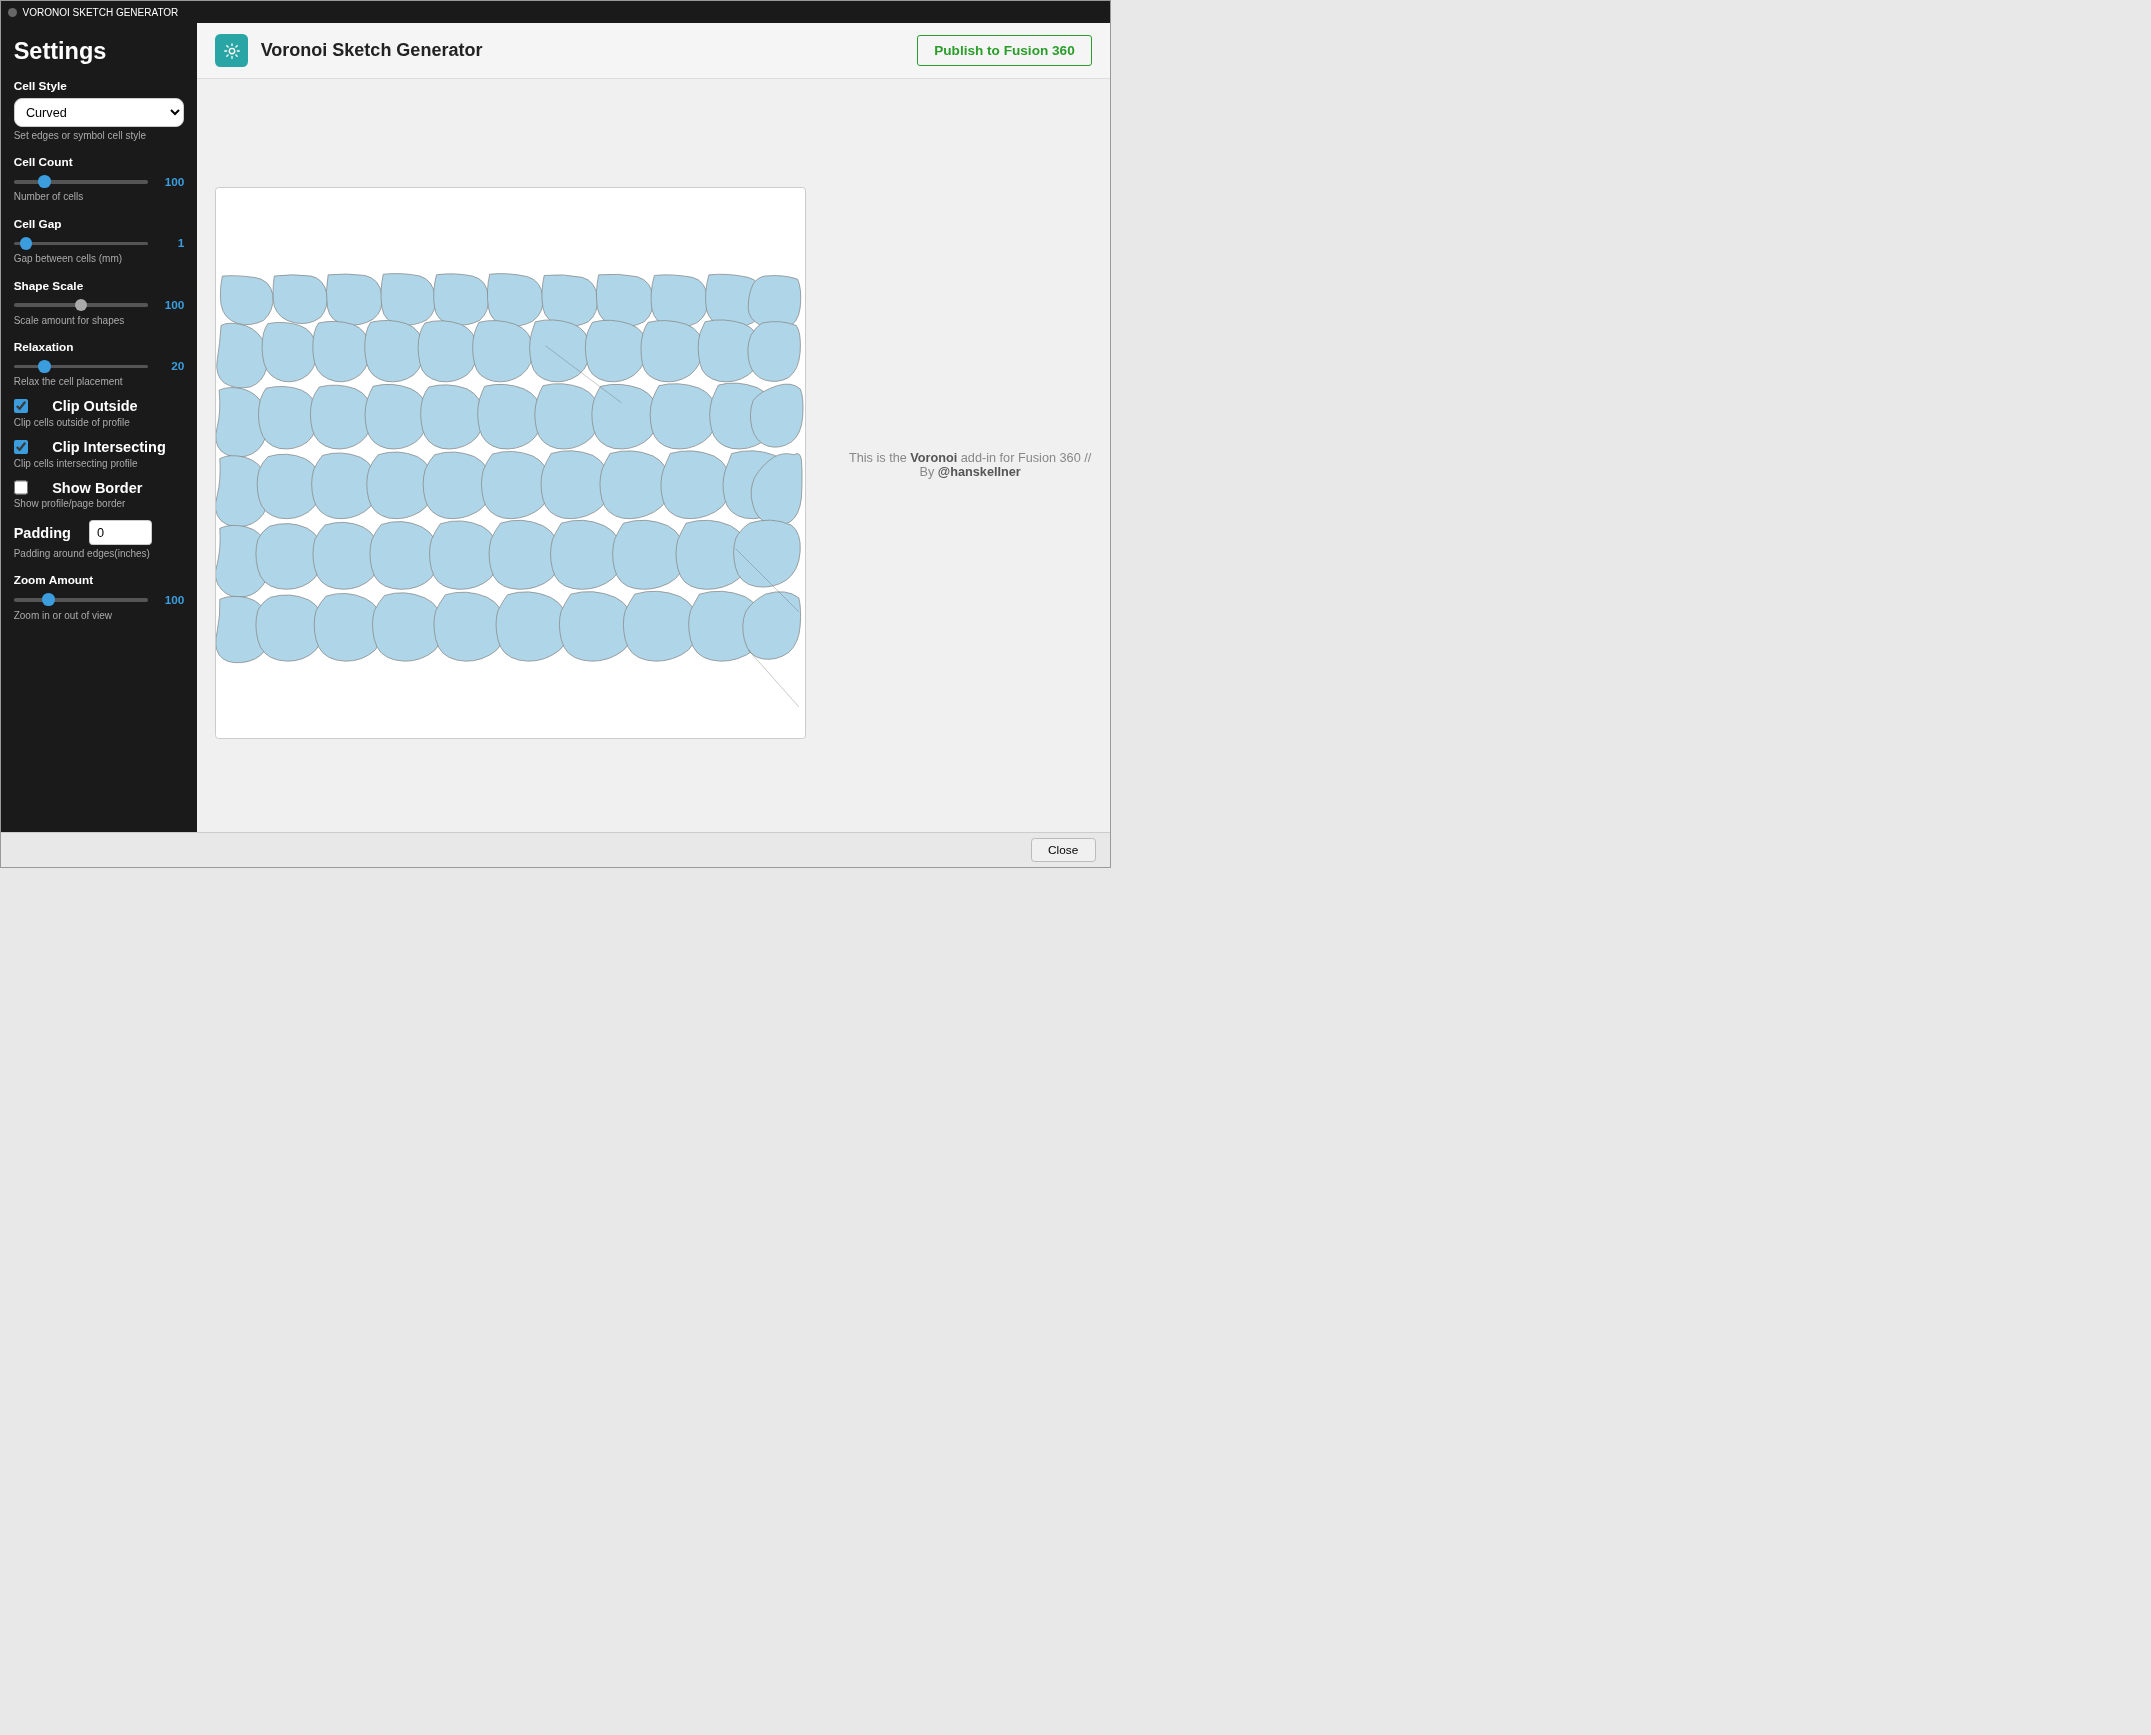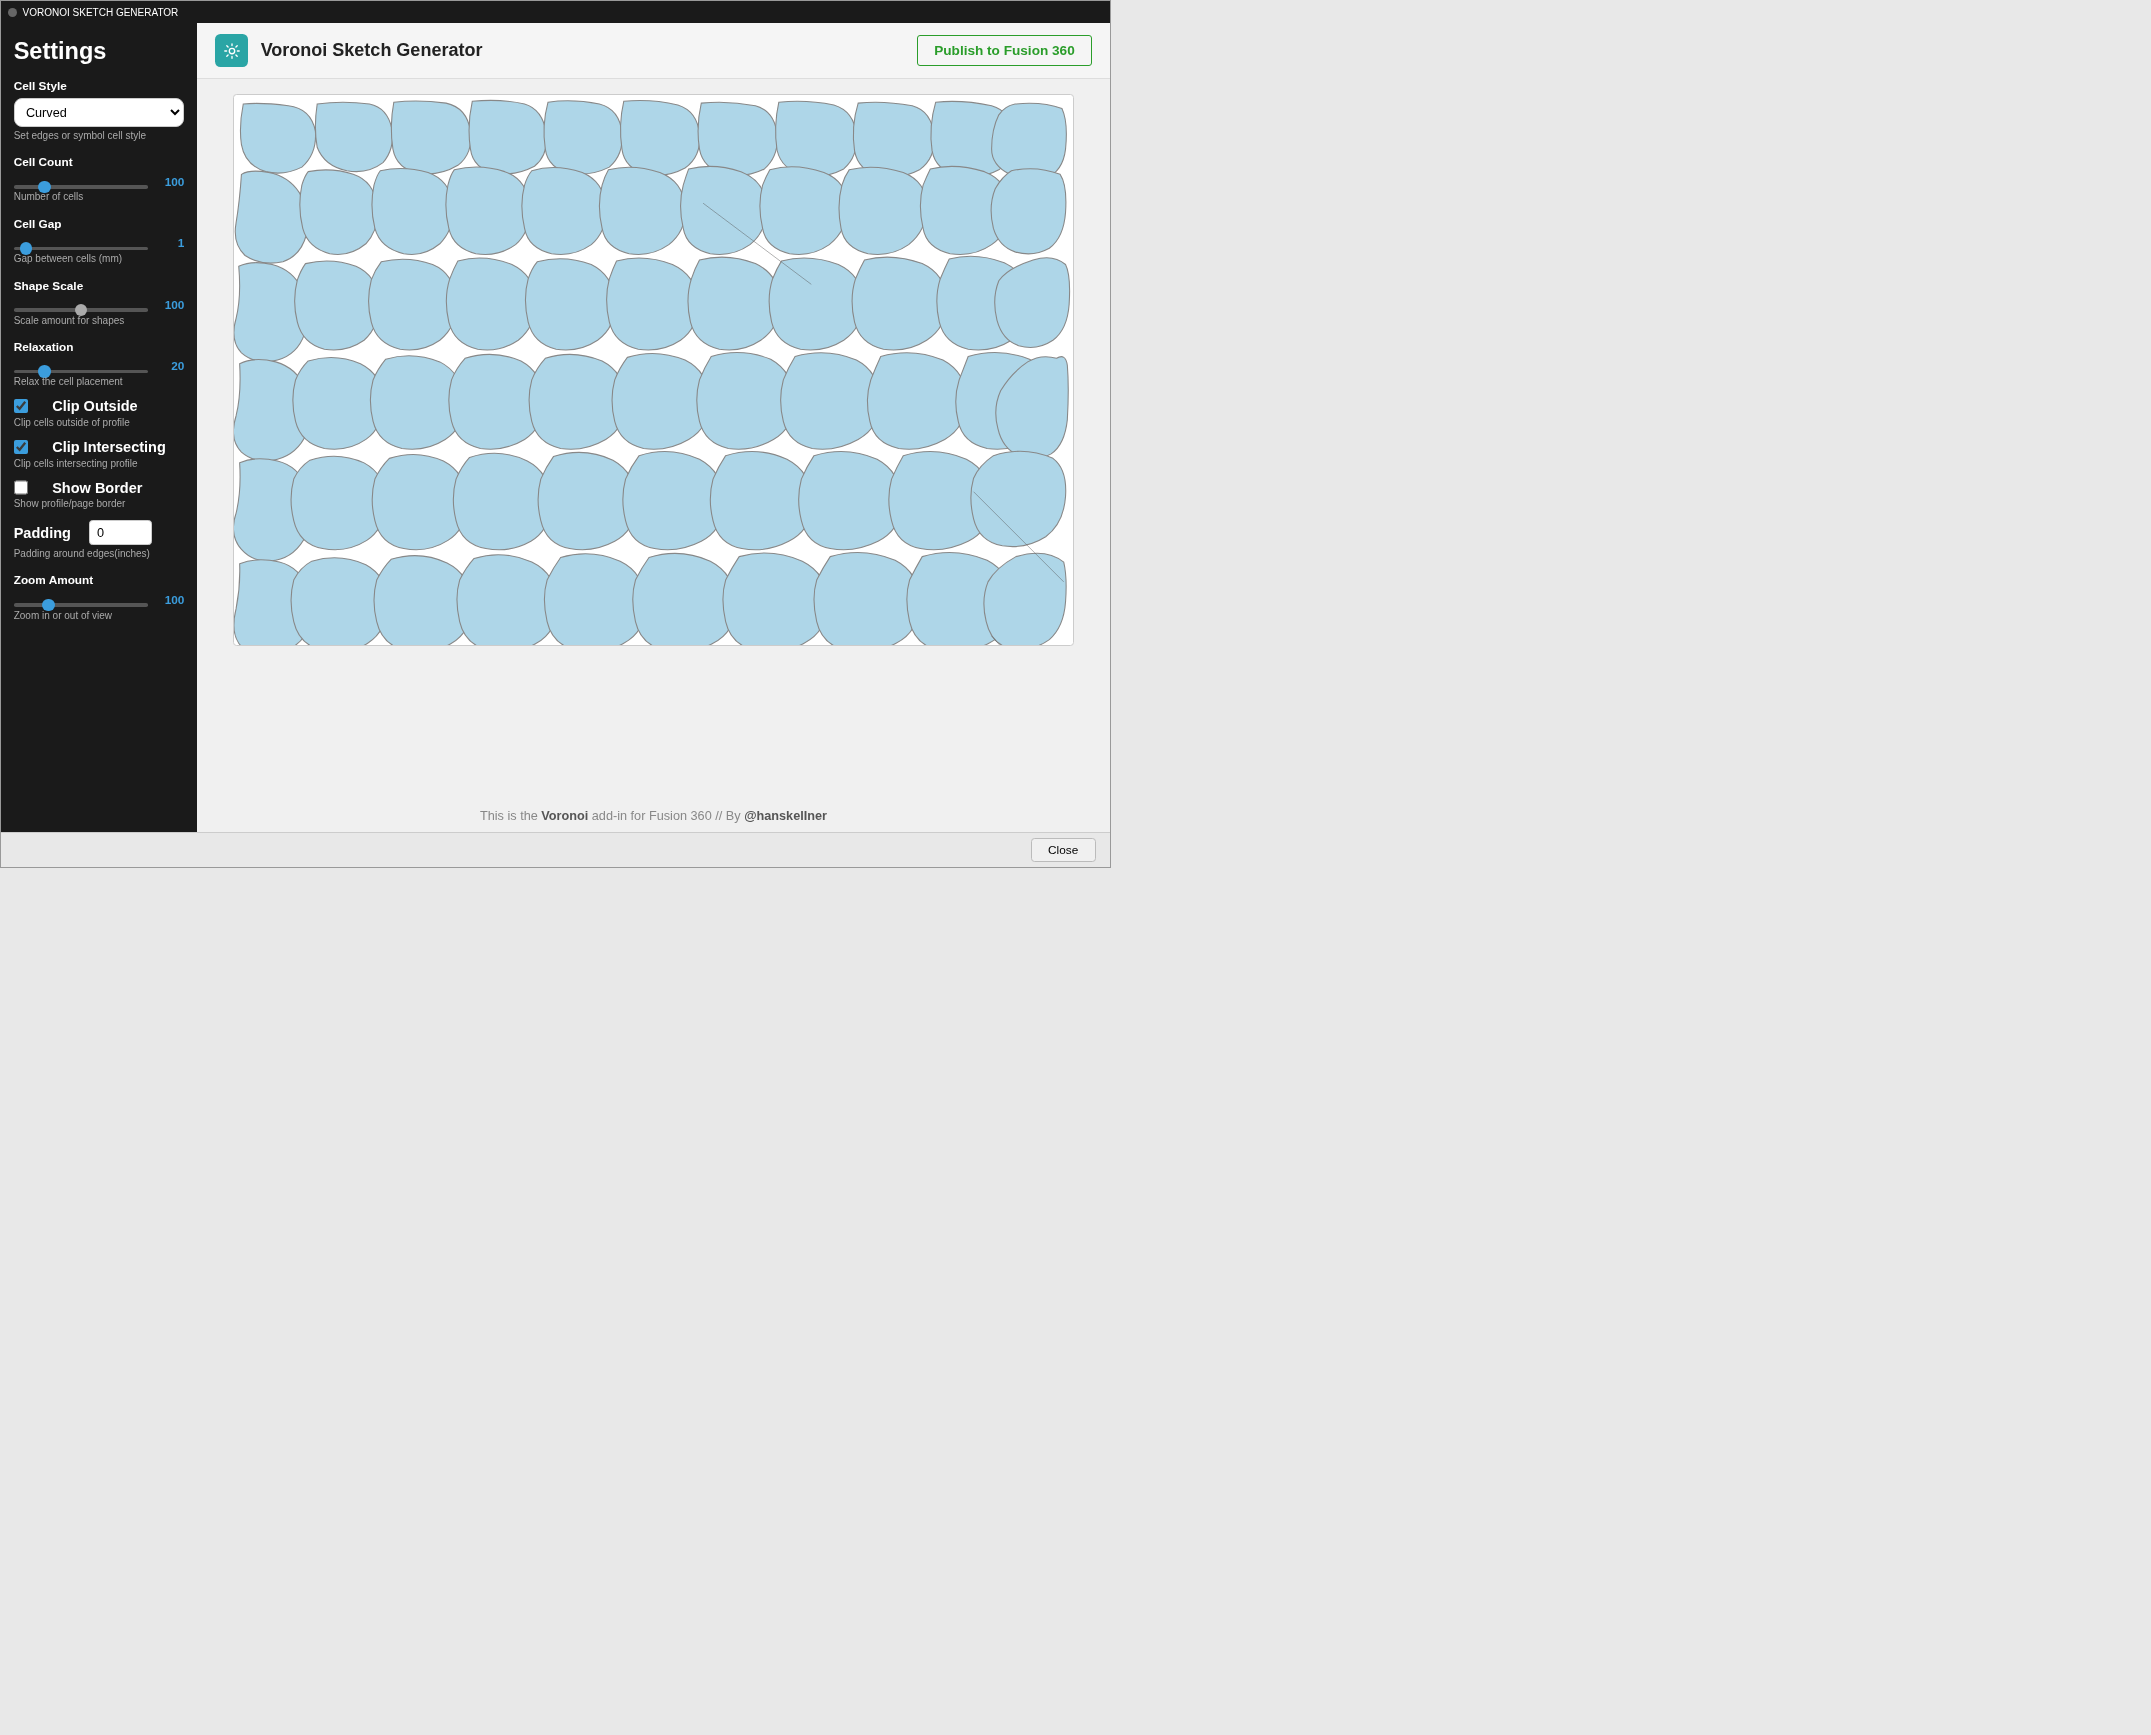--- a/index.html
+++ b/index.html
@@ -68,21 +68,21 @@
       border: 0.9px solid #ccc;
       border-radius: 8px;
       padding: 5.4px 7.2px;
       font-size: 12.7px;
       appearance: auto;
       cursor: pointer;
     }
     
     .slider-row {
       display: flex;
-      align-items: flex-end;
+      align-items: center;
       gap: 11px;
       margin-top: 5.4px;
     }
     .slider-track {
       flex: 1;
       -webkit-appearance: none;
       appearance: none;
       height: 3.6px;
       border-radius: 1.8px;
       background: #555;
@@ -183,21 +183,21 @@
       border-radius: 3px;
       padding: 7.2px 16.3px;
       font-size: 13.6px;
       font-weight: 600;
       cursor: pointer;
     }
     
     .canvas-area {
       flex: 1;
       display: flex;
-      flex-direction: column;
+      flex-direction: row;
       align-items: center;
       justify-content: space-between;
       padding: 14.5px 18px 0;
       overflow: hidden;
       gap: 42px;
     }
     .voronoi-canvas {
       background: #fff;
       border: 0.9px solid #ccc;
       border-radius: 3.6px;

